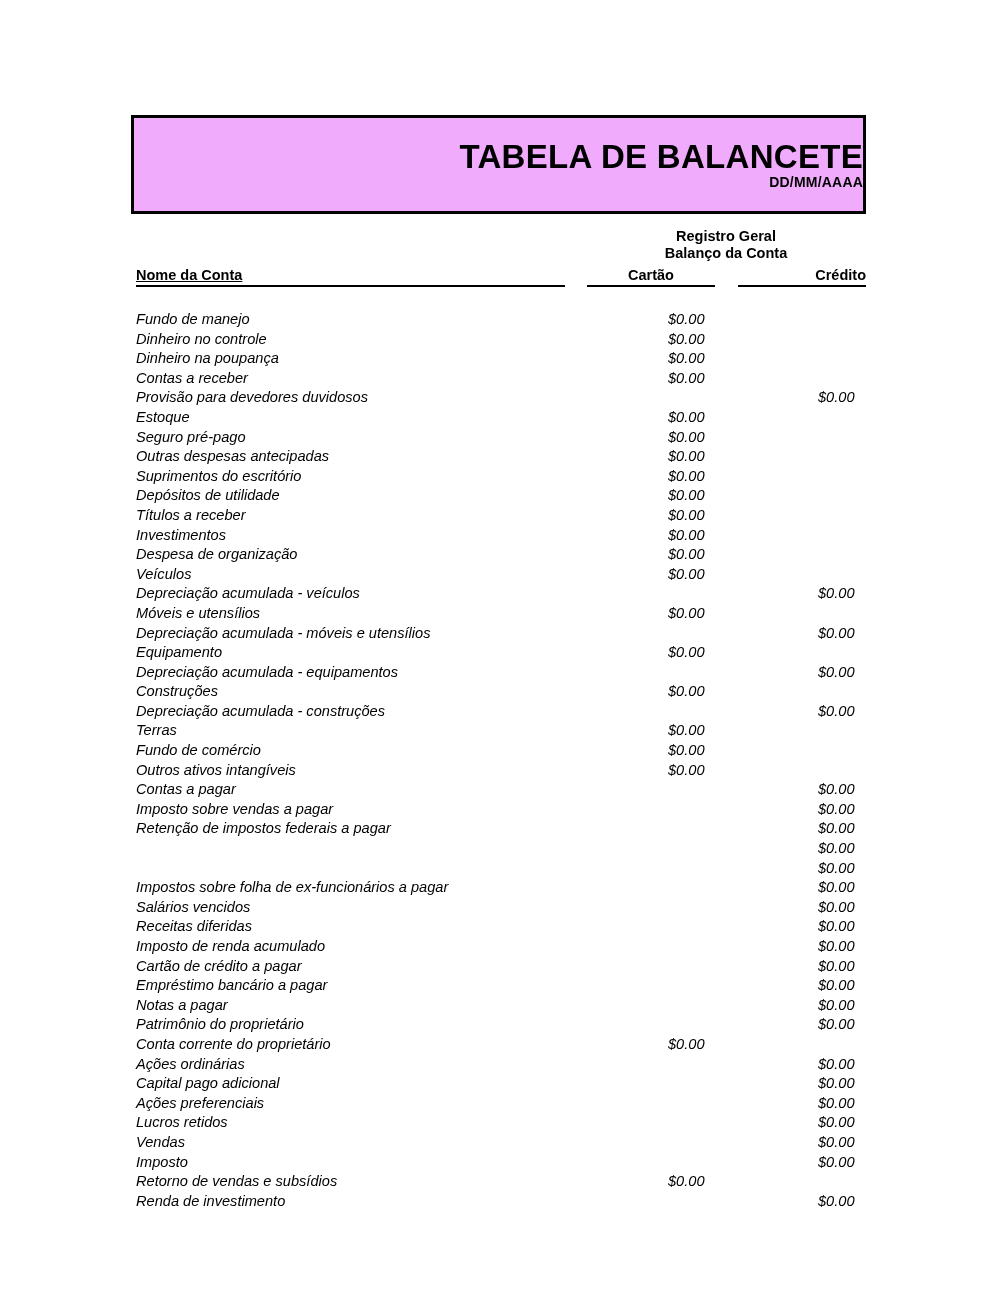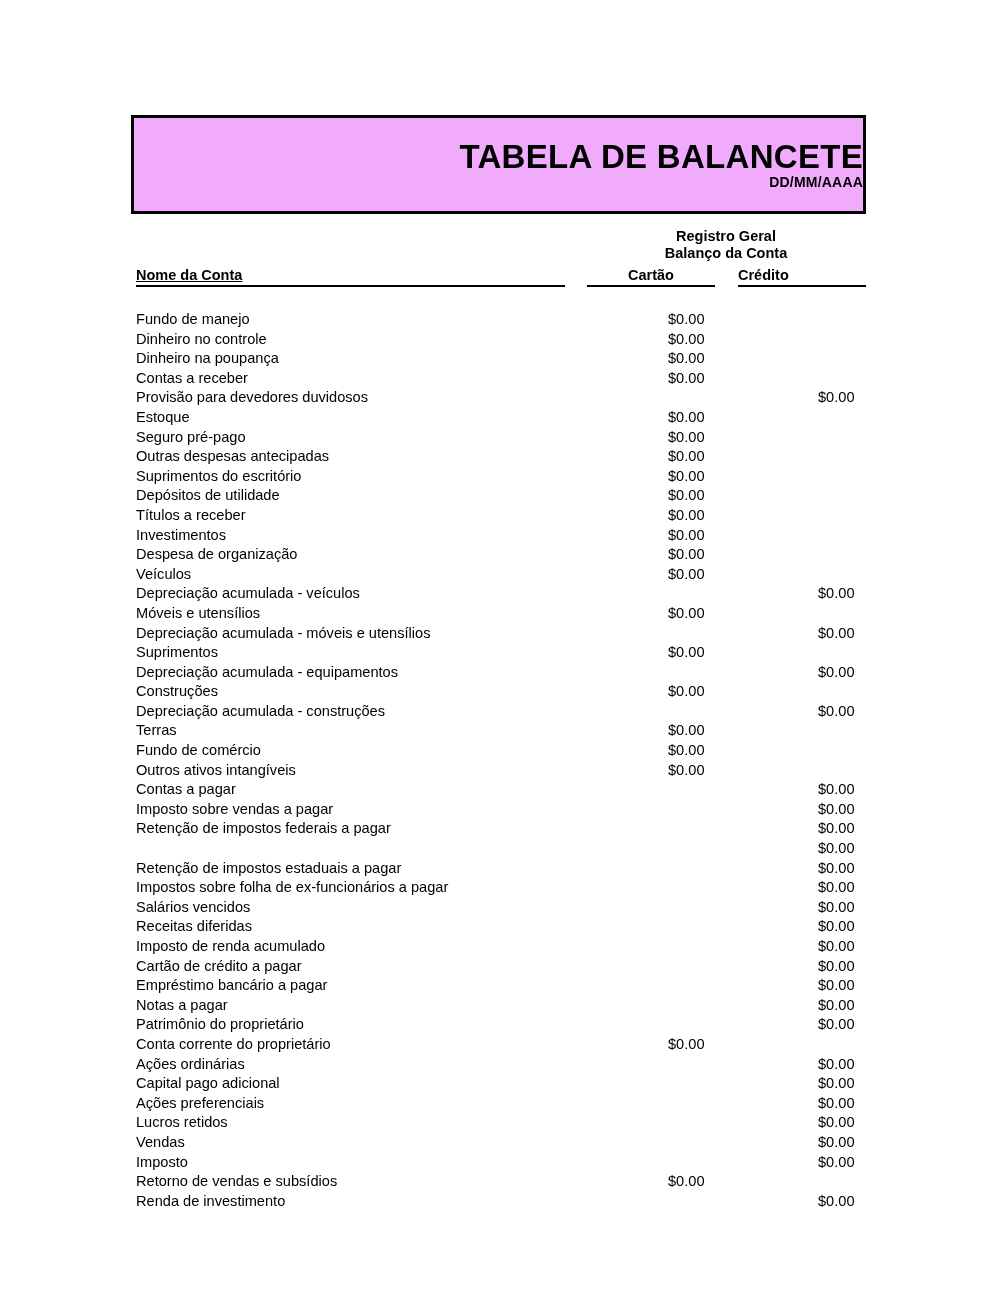--- a/index.html
+++ b/index.html
@@ -89,21 +89,21 @@
   .col-head.debit {
     left: 587px;
     top: 39px;
     width: 128px;
     text-align: center;
   }
   .col-head.credit {
     left: 738px;
     top: 39px;
     width: 128px;
-    text-align: left;
+    text-align: right;
   }
 
   .rule {
     position: absolute;
     height: 2px;
     background: #000000;
   }
   .rule.account-rule { left: 136px; top: 285px; width: 429px; }
   .rule.debit-rule   { left: 587px; top: 285px; width: 128px; }
   .rule.credit-rule  { left: 738px; top: 285px; width: 128px; }
@@ -112,20 +112,21 @@
   .rows {
     position: absolute;
     left: 0;
     top: 310px;
     width: 1000px;
   }
   .row {
     position: relative;
     height: 19.6px;
     width: 1000px;
+    font-style: italic;
   }
   .cell-name {
     position: absolute;
     left: 136px;
     top: 0;
     font-size: 14.6px;
     line-height: 19.6px;
     white-space: nowrap;
   }
   .cell-debit {
@@ -249,21 +250,21 @@
         <div class="cell-name">Móveis e utensílios</div>
         <div class="cell-debit">$0.00</div>
         <div class="cell-credit"></div>
       </div>
       <div class="row">
         <div class="cell-name">Depreciação acumulada - móveis e utensílios</div>
         <div class="cell-debit"></div>
         <div class="cell-credit">$0.00</div>
       </div>
       <div class="row">
-        <div class="cell-name">Suprimentos</div>
+        <div class="cell-name">Equipamento</div>
         <div class="cell-debit">$0.00</div>
         <div class="cell-credit"></div>
       </div>
       <div class="row">
         <div class="cell-name">Depreciação acumulada - equipamentos</div>
         <div class="cell-debit"></div>
         <div class="cell-credit">$0.00</div>
       </div>
       <div class="row">
         <div class="cell-name">Construções</div>
@@ -303,21 +304,20 @@
       <div class="row">
         <div class="cell-name">Retenção de impostos federais a pagar</div>
         <div class="cell-debit"></div>
         <div class="cell-credit">$0.00</div>
       </div>
       <div class="row">
         <div class="cell-debit"></div>
         <div class="cell-credit">$0.00</div>
       </div>
       <div class="row">
-        <div class="cell-name">Retenção de impostos estaduais a pagar</div>
         <div class="cell-debit"></div>
         <div class="cell-credit">$0.00</div>
       </div>
       <div class="row">
         <div class="cell-name">Impostos sobre folha de ex-funcionários a pagar</div>
         <div class="cell-debit"></div>
         <div class="cell-credit">$0.00</div>
       </div>
       <div class="row">
         <div class="cell-name">Salários vencidos</div>

